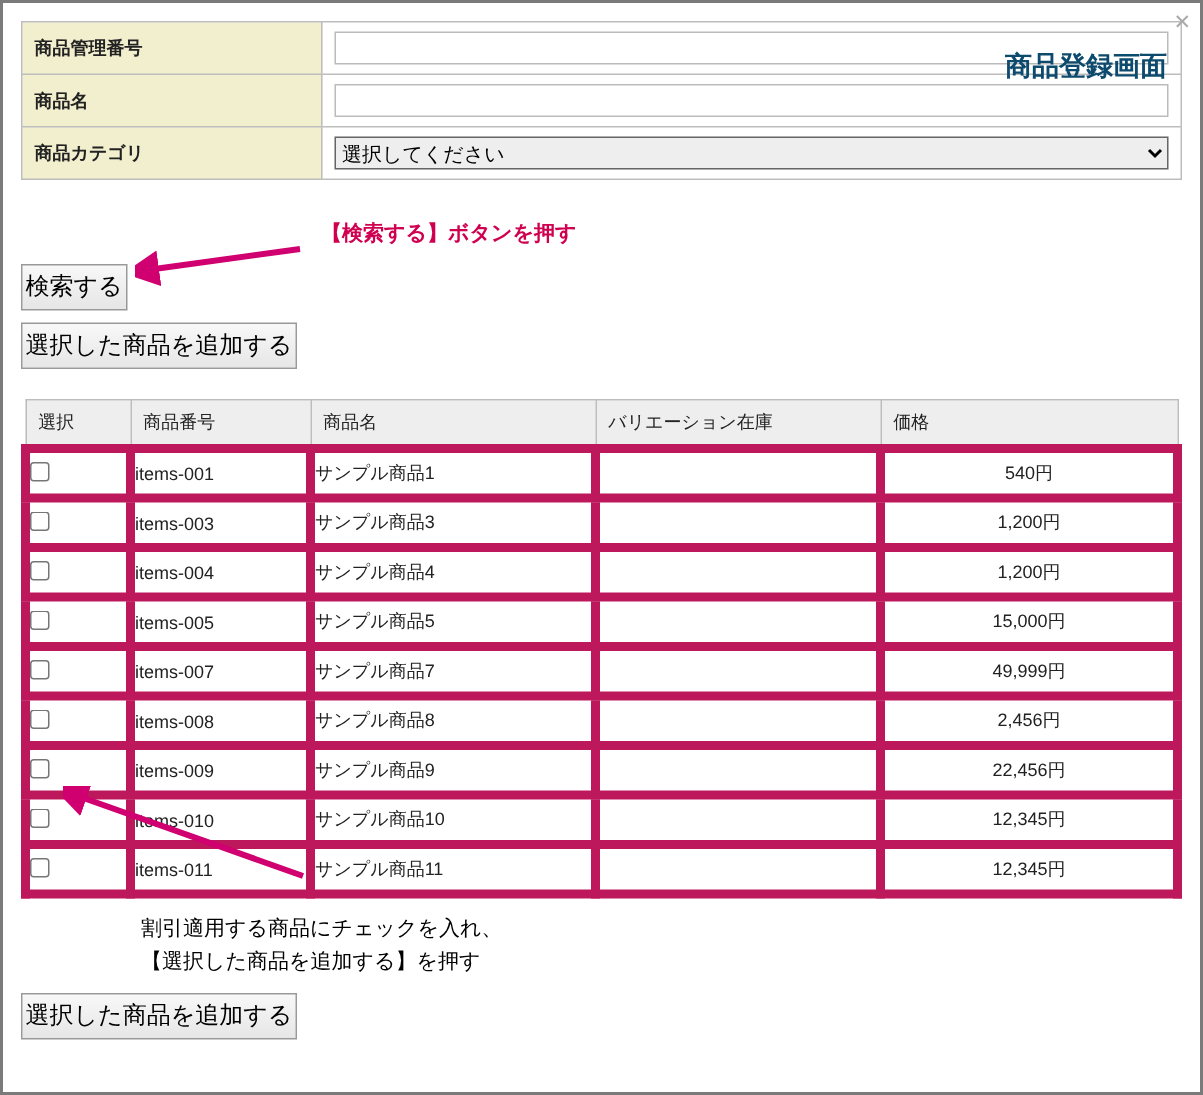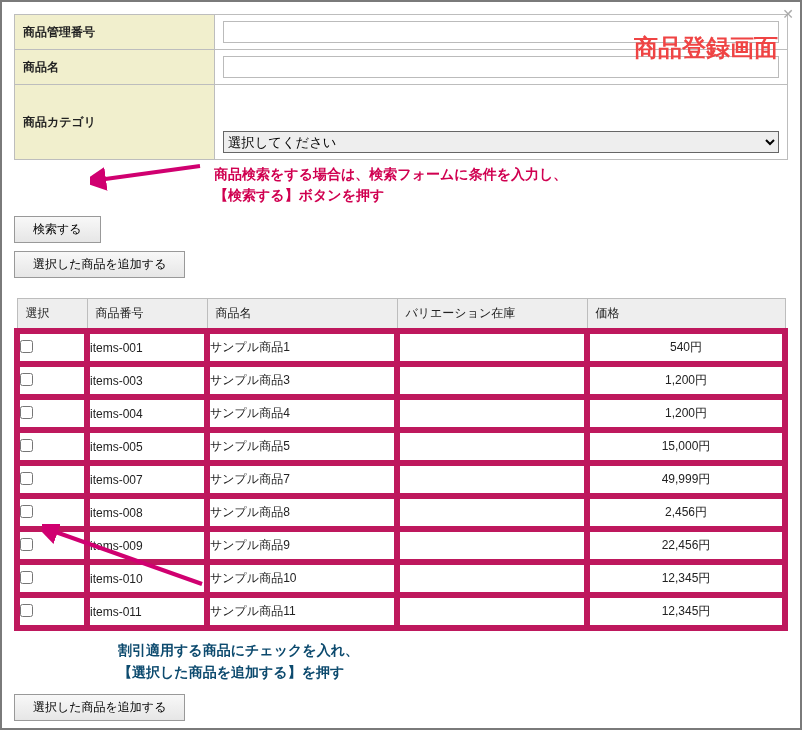--- a/index.html
+++ b/index.html
@@ -47,37 +47,36 @@
   width: 100%;
   height: 22px;
   border: 1px solid #bbb;
   padding: 2px 4px;
 }
 .form-table select {
   width: 100%;
   height: 22px;
   border: 1px solid #666;
   background: #eee;
-  margin-top: 40px;
 }
 .section-title {
   position: absolute;
   top: 30px;
   right: 22px;
-  color: #ef4444;
+  color: #0c4a6e;
   font-weight: bold;
-  font-size: 24px;
+  font-size: 18px;
   z-index: 5;
 }
 .btn {
   display: inline-block;
   background: linear-gradient(#f8f8f8, #e6e6e6);
   border: 1px solid #999;
-  padding: 4px 18px;
-  font-size: 12px;
+  padding: 4px 2px;
+  font-size: 16px;
   cursor: pointer;
   margin: 6px 4px 2px 0;
 }
 .note {
   color: #d00050;
   font-weight: bold;
   font-size: 14px;
   line-height: 1.5;
   margin: 4px 0 4px 200px;
 }
@@ -110,25 +109,25 @@
   border: 6px solid #be185d;
   padding: 5px 0;
   height: 24px;
 }
 .data-table td.sel { width: 70px; }
 .data-table td.num { width: 120px; }
 .data-table td.name { width: 190px; }
 .data-table td.var { width: 190px; }
 .data-table td.price { text-align: center; }
 .note2 {
-  color: #0c4a6e;
-  font-weight: bold;
+  color: #000000;
+  font-weight: normal;
   font-size: 14px;
   line-height: 1.6;
-  margin: 8px 0 4px 104px;
+  margin: 8px 0 4px 80px;
 }
 .hidden-cb {
   width: 13px;
   height: 13px;
 }
 </style>
 </head>
 <body>
 
 <div class="frame">
@@ -152,21 +151,21 @@
         <td>
           <select>
             <option>選択してください</option>
           </select>
         </td>
       </tr>
     </tbody>
       </table>
 
     <div class="note">
-      <span>商品検索をする場合は、検索フォームに条件を入力し、</span><br>
+      <br>
       <span>【検索する】ボタンを押す</span>
     </div>
 
     <svg class="arrow1" width="120" height="30">
       <defs>
           <marker id="ah1" markerWidth="8" markerHeight="8" refX="2" refY="3" orient="auto">
             <path d="M0,0 L0,6 L6,3 z" fill="#d00070"></path>
           </marker>
         </defs>
       <line x1="110" y1="2" x2="8" y2="16" stroke="#d00070" stroke-width="4" marker-end="url(#ah1)"></line>

